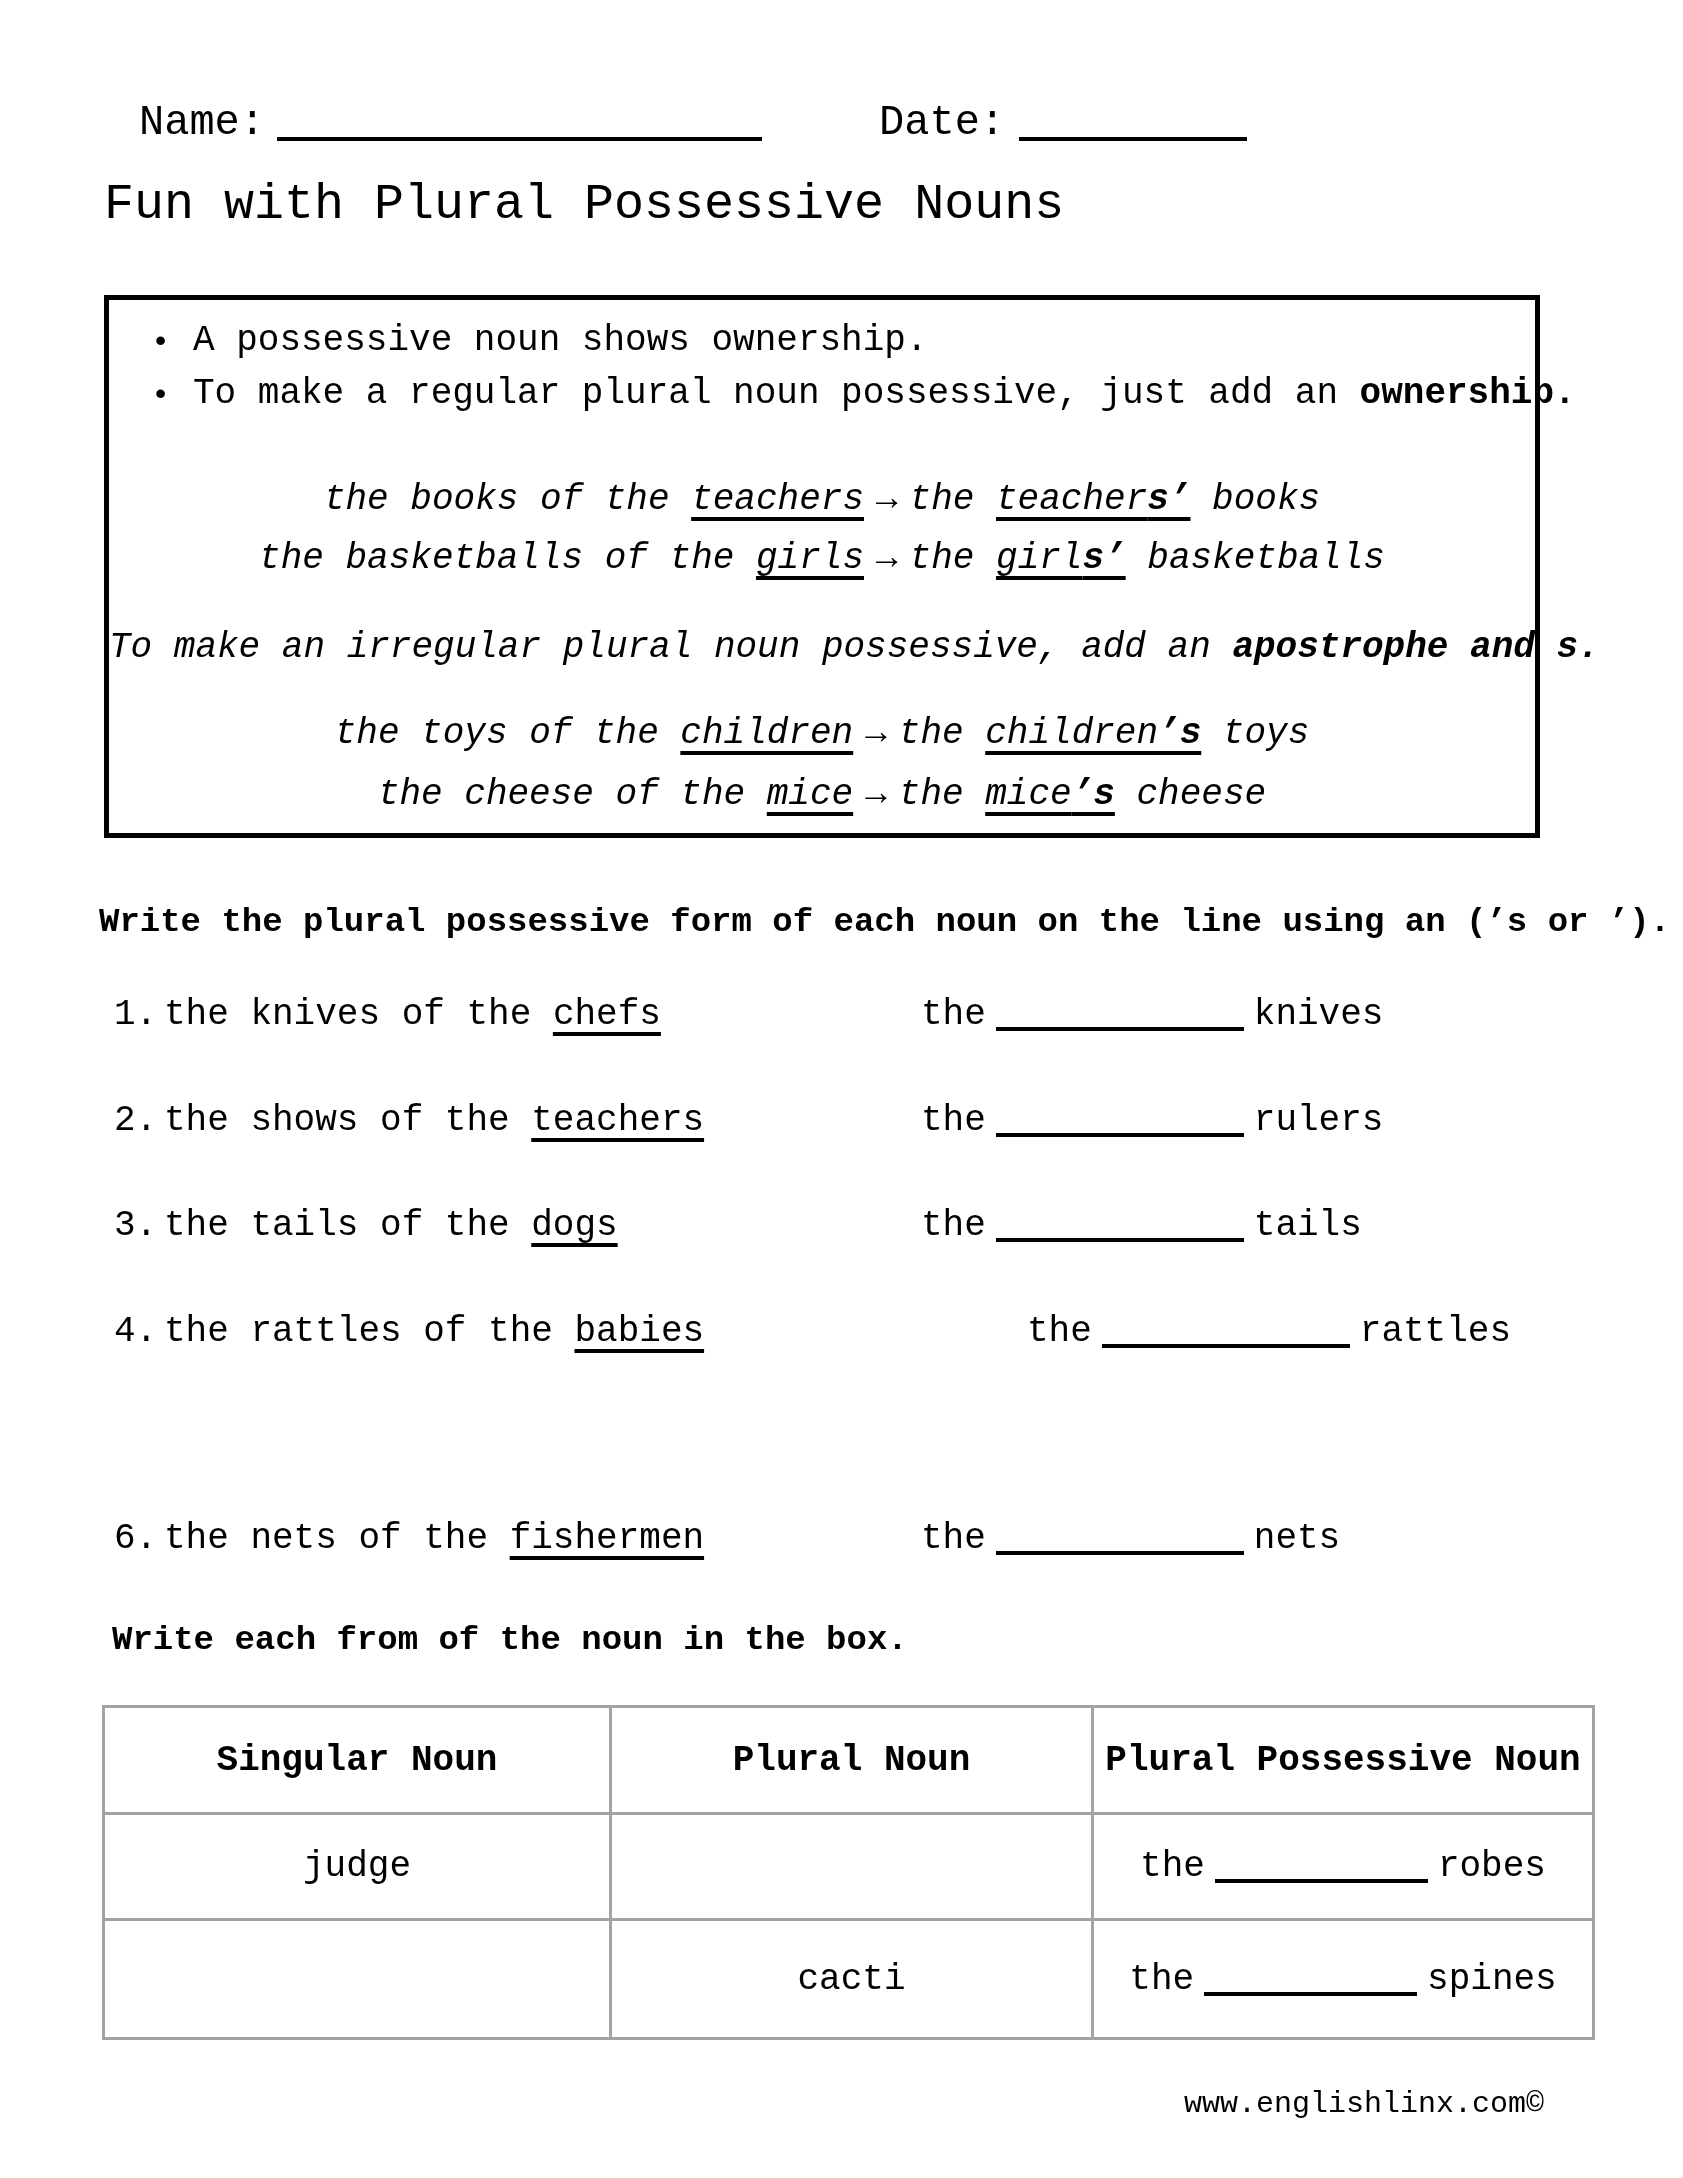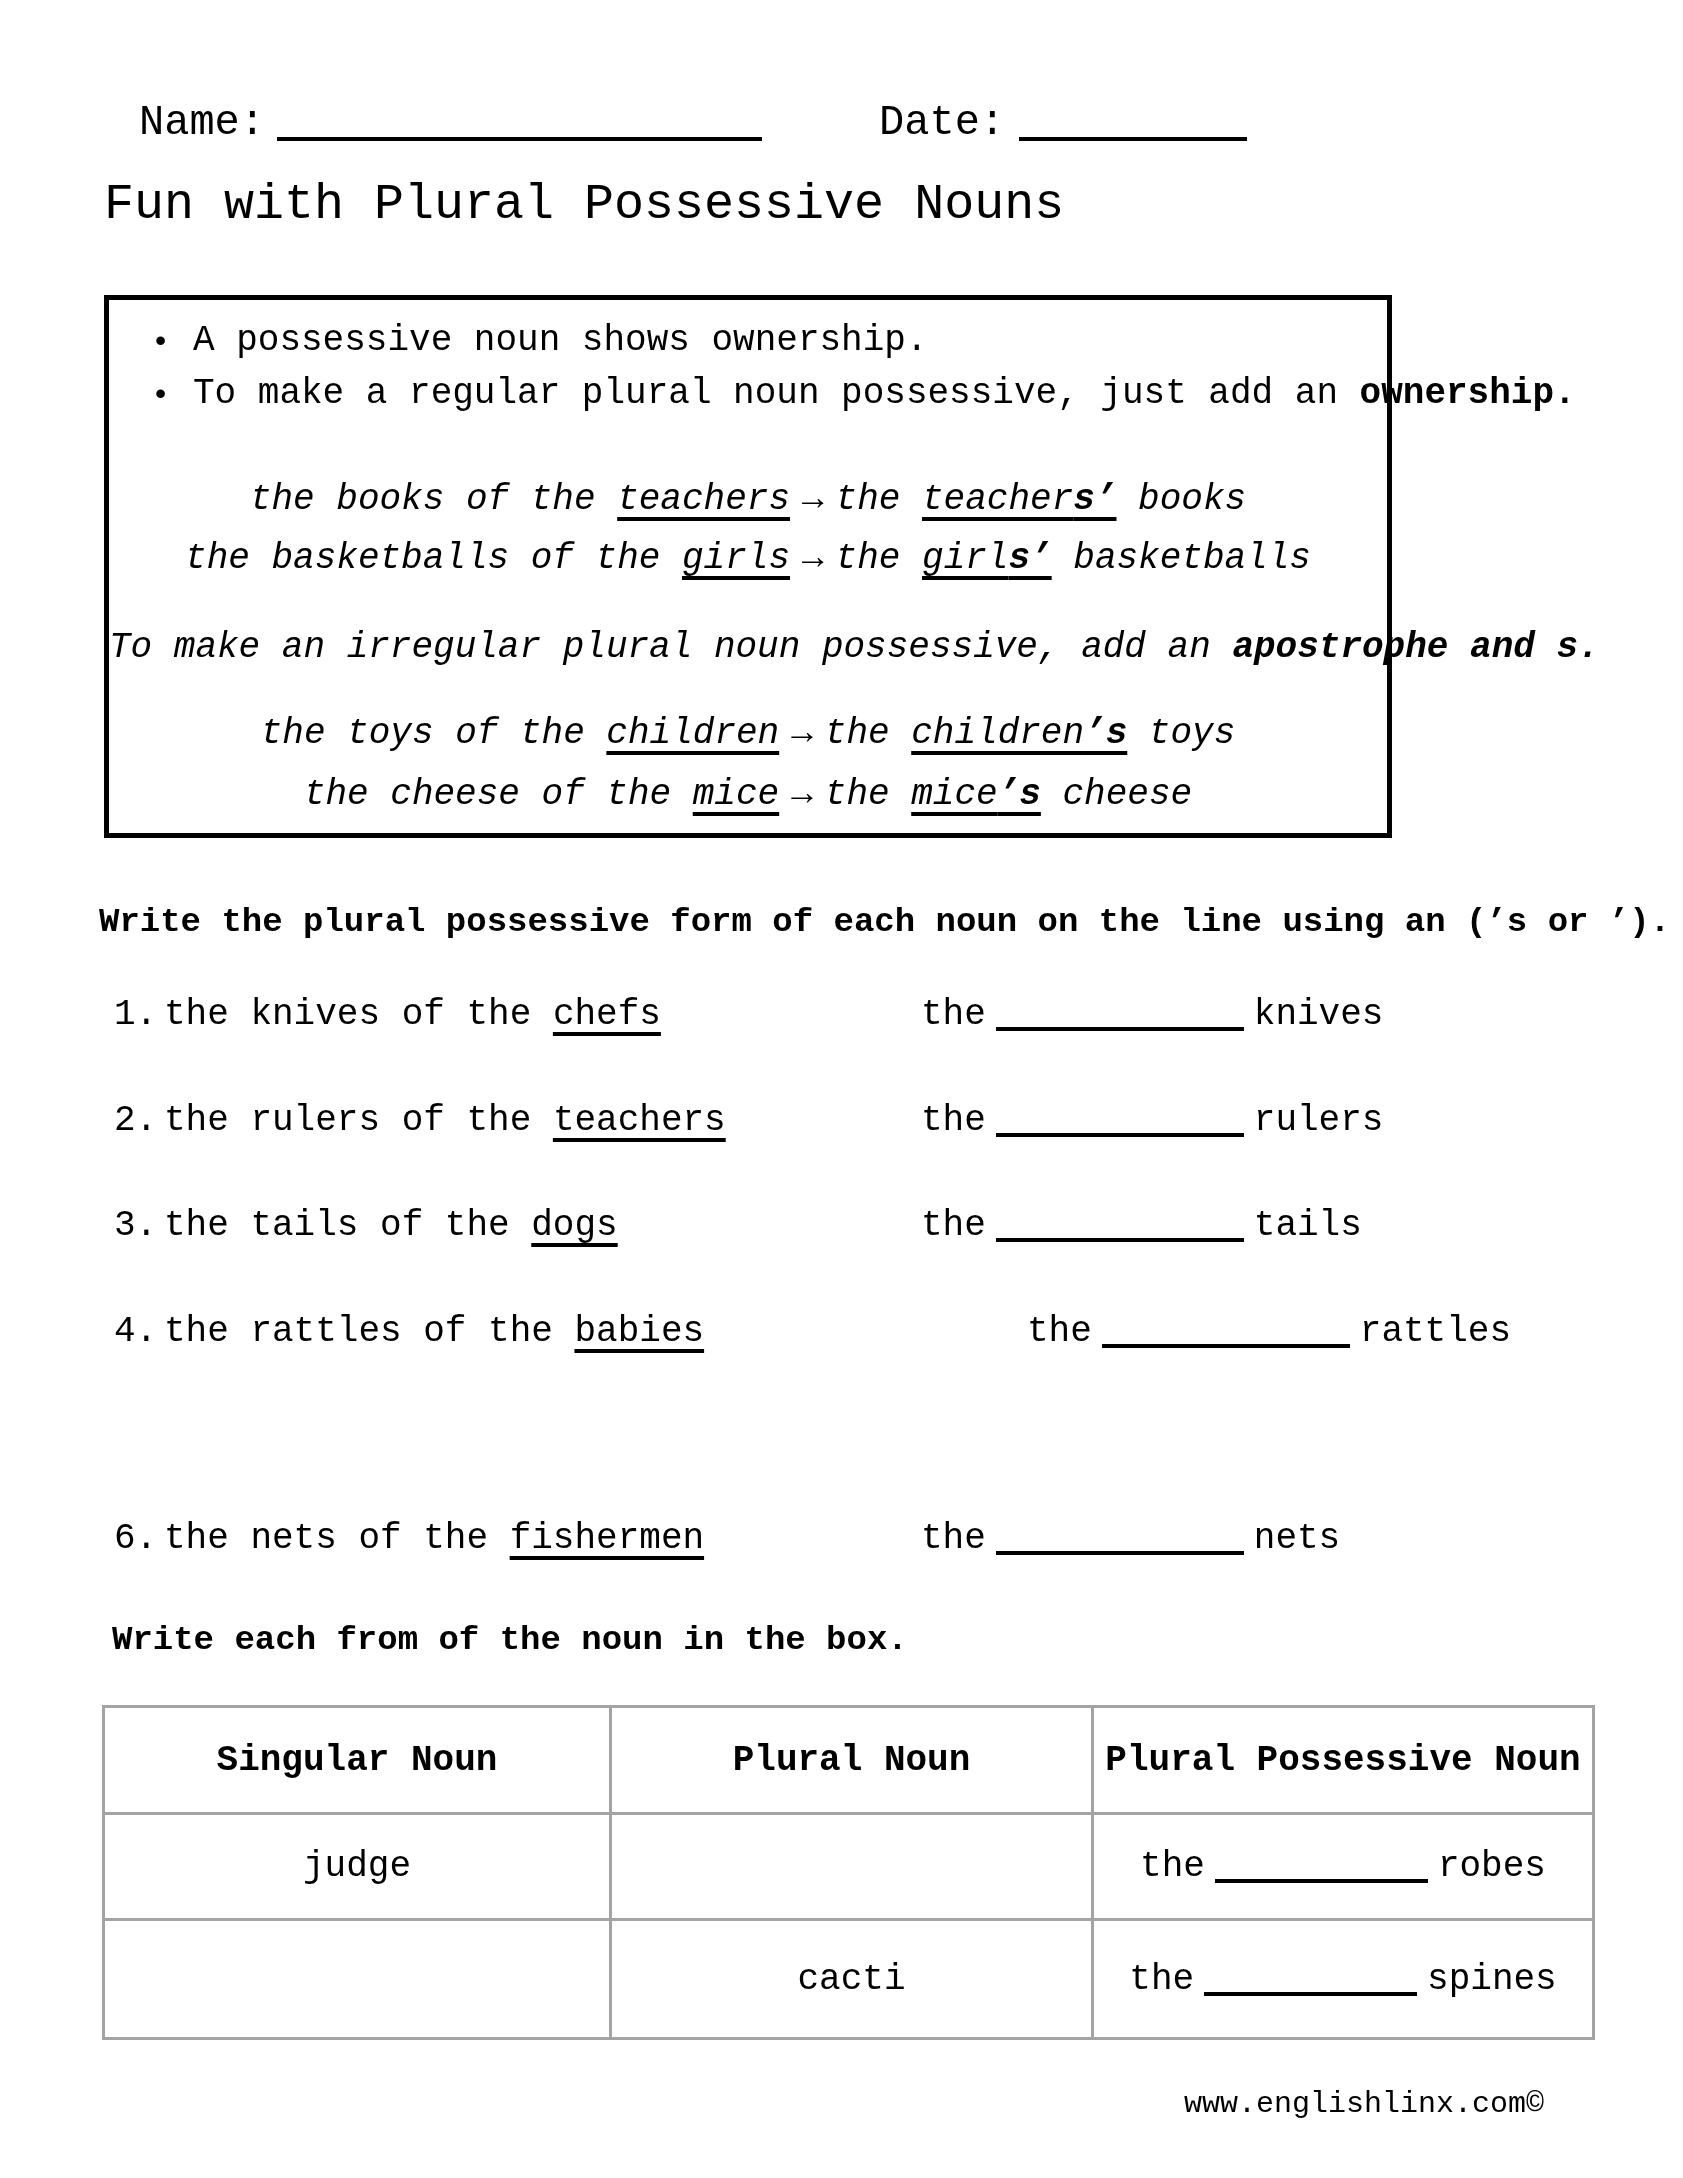--- a/index.html
+++ b/index.html
@@ -18,21 +18,21 @@
   .name-date{position:absolute;left:139px;top:99px;font-size:42px;white-space:nowrap;}
   .name-blank{width:485px;margin-left:12px;}
   .date-label{margin-left:117px;}
   .date-blank{width:228px;margin-left:14px;}
 
   
   .title{position:absolute;left:104px;top:176px;width:1436px;margin:0;text-align:left;
          font-size:50px;font-weight:400;white-space:nowrap;}
 
   
-  .rules-box{position:absolute;left:104px;top:295px;width:1288px;height:543px;
+  .rules-box{position:absolute;left:104px;top:295px;width:1436px;height:543px;
              border:5px solid #000;box-sizing:border-box;font-size:36px;}
   .rules-bullets{margin:14px 0 0 0;padding:0 0 0 84px;list-style:none;}
   .rules-bullets li{position:relative;line-height:53px;white-space:nowrap;}
   .rules-bullets li::before{content:"\2022";position:absolute;left:-42px;top:2px;font-size:32px;}
   .ex-block{text-align:center;line-height:59px;}
   .ex-block.first{margin-top:50px;}
   .ex-block.second{margin-top:26px;line-height:61px;}
   .ex-line{font-style:italic;white-space:nowrap;}
   .irregular{text-align:center;font-style:italic;line-height:59px;margin-top:30px;white-space:nowrap;}
   .arrow{font-style:normal;margin:0 12px;}
@@ -92,21 +92,21 @@
     </div>
   </div>
 
   <div class="instruction one">Write the plural possessive form of each noun on the line using an (’s or ’).</div>
 
   <div class="ex-item" style="top:993px">
     <span class="num">1.</span><span>the knives of the </span><span class="u">chefs</span>
     <span class="ans"><span>the</span><span class="blank ans-blank"></span><span>knives</span></span>
   </div>
   <div class="ex-item" style="top:1099px">
-    <span class="num">2.</span><span>the rulers of the </span><span class="u">teachers</span>
+    <span class="num">2.</span><span>the shows of the </span><span class="u">teachers</span>
     <span class="ans"><span>the</span><span class="blank ans-blank"></span><span>rulers</span></span>
   </div>
   <div class="ex-item" style="top:1204px">
     <span class="num">3.</span><span>the tails of the </span><span class="u">dogs</span>
     <span class="ans"><span>the</span><span class="blank ans-blank"></span><span>tails</span></span>
   </div>
   <div class="ex-item indent" style="top:1310px">
     <span class="num">4.</span><span>the rattles of the </span><span class="u">babies</span>
     <span class="ans"><span>the</span><span class="blank ans-blank"></span><span>rattles</span></span>
   </div>

